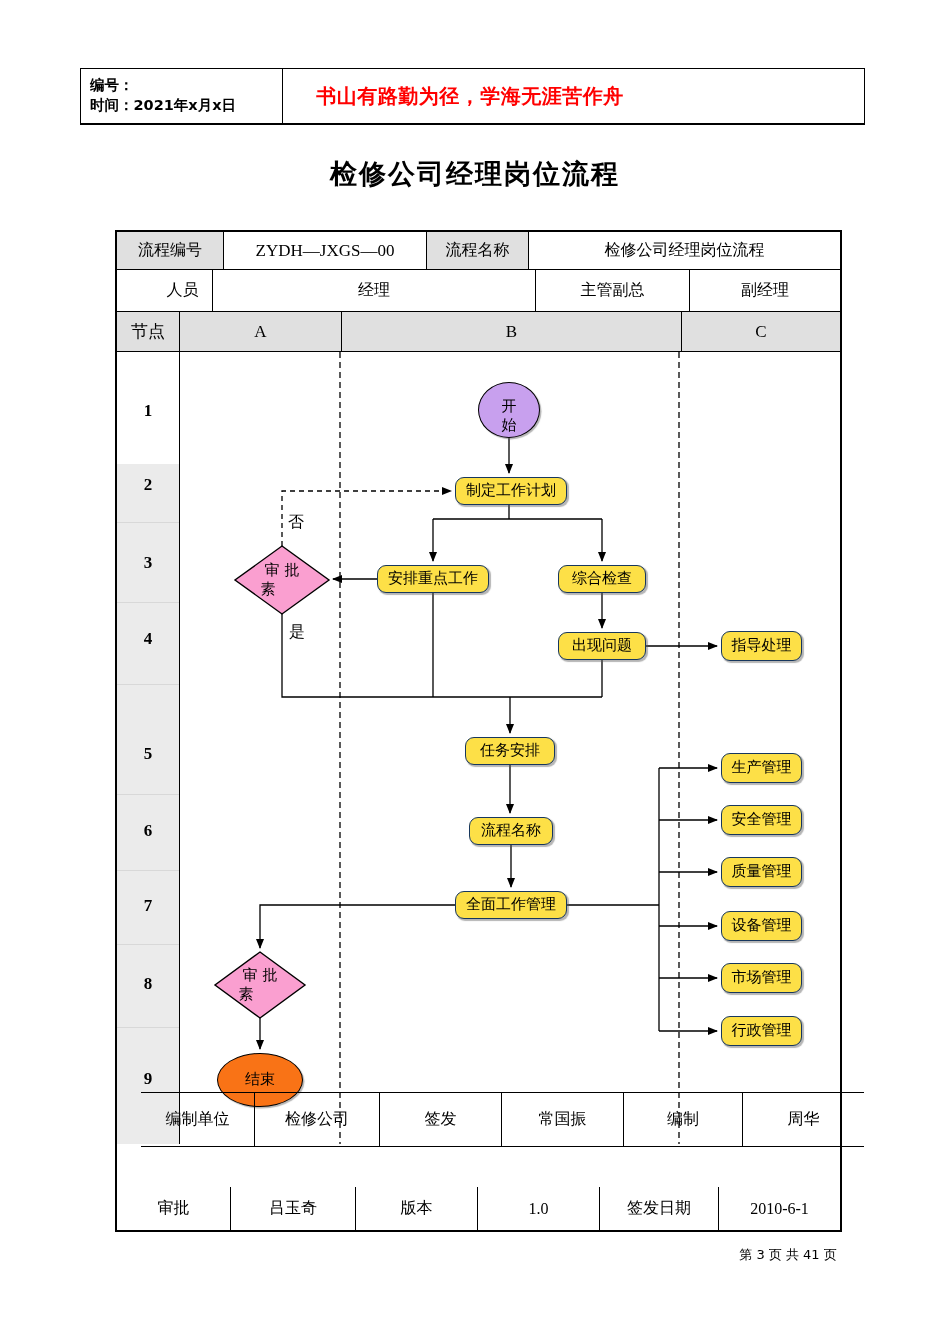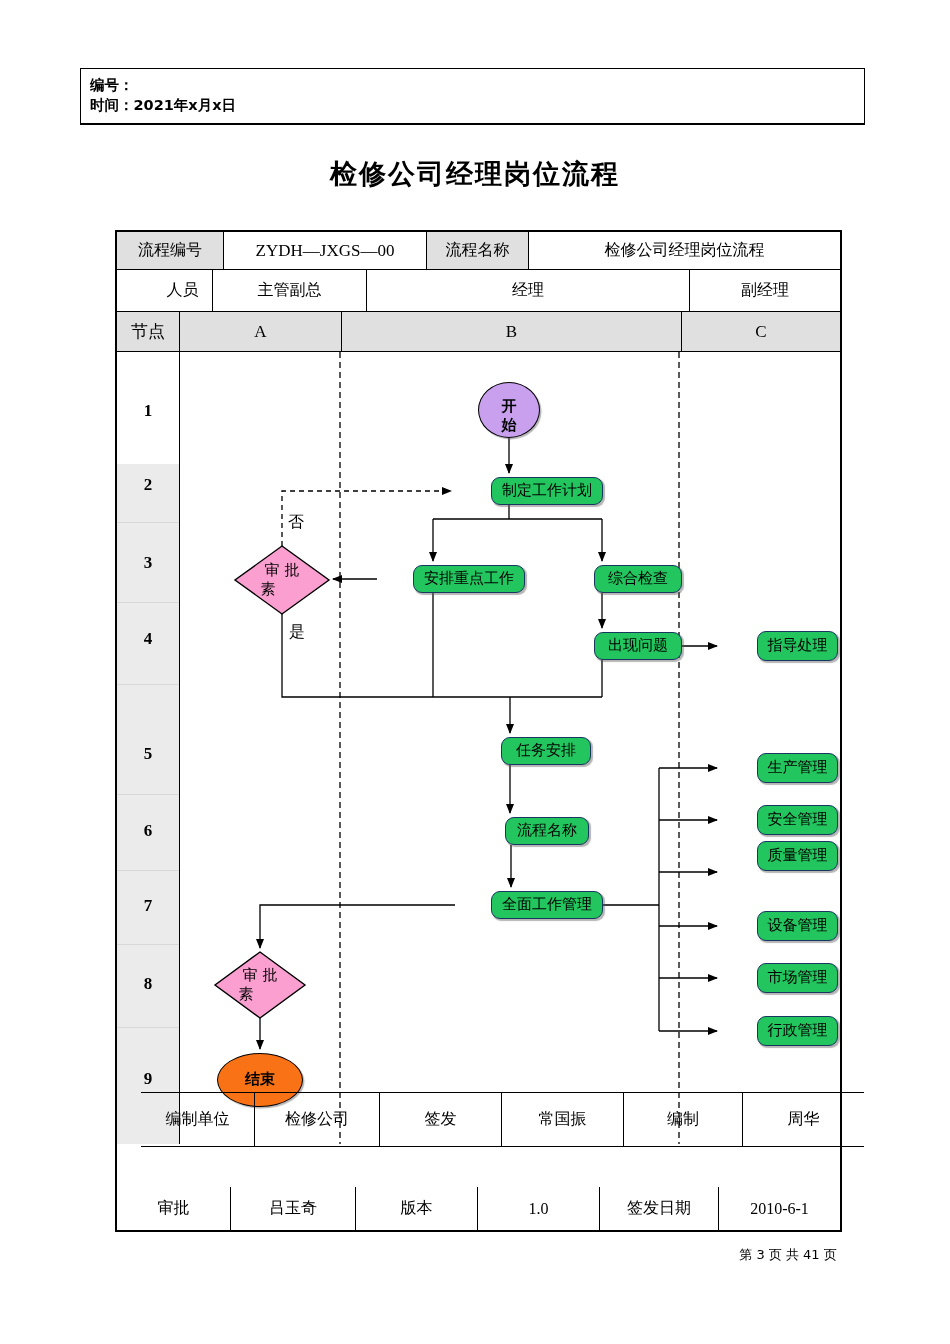--- a/index.html
+++ b/index.html
@@ -45,58 +45,61 @@
   
   .flow-area{position:absolute;left:0;top:120px;width:723px;height:792px;}
   .num-strip{position:absolute;left:0;top:0;width:63px;height:792px;border-right:1px solid #000;box-sizing:border-box;}
   .num-gray{position:absolute;left:0;top:112px;width:62px;height:680px;background:#EBEBEB;}
   .num-sep{position:absolute;left:0;width:62px;height:1px;background:#D8D8D8;}
   .rownum{position:absolute;left:0;width:62px;height:22px;text-align:center;font-weight:bold;font-size:17px;
     font-family:"Liberation Serif","DejaVu Serif",serif;}
   .flow-svg{position:absolute;left:0;top:0;pointer-events:none;}
   .fnode{position:absolute;box-sizing:border-box;display:flex;align-items:center;justify-content:center;
     font-size:15px;line-height:1.15;text-align:center;}
-  .fbox{background:#22c55e;border:1.5px solid #17375E;border-radius:9px;
-    box-shadow:1.5px 1.5px 1px rgba(90,90,90,0.45);margin-left:36px;}
-  .fellipse{border:1.4px solid #000;border-radius:50%;box-shadow:1.5px 1.5px 1px rgba(90,90,90,0.45);font-weight:bold;}
+  .fbox{background:#fde047;border:1.5px solid #17375E;border-radius:9px;
+    box-shadow:1.5px 1.5px 1px rgba(90,90,90,0.45);}
+  .fellipse{border:1.4px solid #000;border-radius:50%;box-shadow:1.5px 1.5px 1px rgba(90,90,90,0.45);}
   .start-node{background:#C8A0EE;flex-direction:column;}
   .start-node .wrapword{width:18px;word-break:break-all;line-height:19px;text-align:center;margin-top:12px;}
   .end-node{background:#f97316;}
   .dtext{position:absolute;display:flex;flex-direction:column;align-items:center;justify-content:center;
     font-size:15px;line-height:1.25;text-align:center;}
   .dtext .l2{margin-right:28px;}
   .edge-label{position:absolute;font-size:16px;}
   
   .page-footer{position:absolute;left:688px;top:1246px;width:200px;text-align:center;font-size:13px;}
 </style>
 </head>
 <body>
 
 <div class="doc-header">
   <div class="hcell hcell-left">
     <div>编号：</div>
     <div>时间：2021年x月x日</div>
   </div>
+  <div class="hcell hcell-mid">
+    <div class="motto">书山有路勤为径，学海无涯苦作舟</div>
+  </div>
 </div>
 
 <div class="doc-title">检修公司经理岗位流程</div>
 
 <div class="main-table">
 
   <div class="trow row1">
     <div class="tcell c1 gray">流程编号</div>
     <div class="tcell c2 serif">ZYDH—JXGS—00</div>
     <div class="tcell c3 gray">流程名称</div>
     <div class="tcell c4">检修公司经理岗位流程</div>
   </div>
 
   <div class="trow row2">
     <div class="tcell c1">人员</div>
+    <div class="tcell c3">经理</div>
     <div class="tcell c2">主管副总</div>
-    <div class="tcell c3">经理</div>
     <div class="tcell c4">副经理</div>
   </div>
 
   <div class="trow row3">
     <div class="tcell c1 gray">节点</div>
     <div class="tcell c2 gray serif">A</div>
     <div class="tcell c3 gray serif">B</div>
     <div class="tcell c4 gray serif">C</div>
   </div>
 
@@ -192,21 +195,21 @@
     <div class="edge-label" style="left:172px;top:270px;">是</div>
 
     <div class="fnode fbox" style="left:348px;top:385px;width:90px;height:28px;">任务安排</div>
 
     <div class="fnode fbox" style="left:352px;top:465px;width:84px;height:28px;">流程名称</div>
 
     <div class="fnode fbox" style="left:338px;top:539px;width:112px;height:28px;">全面工作管理</div>
 
     <div class="fnode fbox" style="left:604px;top:401px;width:81px;height:30px;">生产管理</div>
     <div class="fnode fbox" style="left:604px;top:453px;width:81px;height:30px;">安全管理</div>
-    <div class="fnode fbox" style="left:604px;top:489px;width:81px;height:30px;">质量管理</div>
+    <div class="fnode fbox" style="left:604px;top:505px;width:81px;height:30px;">质量管理</div>
     <div class="fnode fbox" style="left:604px;top:559px;width:81px;height:30px;">设备管理</div>
     <div class="fnode fbox" style="left:604px;top:611px;width:81px;height:30px;">市场管理</div>
     <div class="fnode fbox" style="left:604px;top:664px;width:81px;height:30px;">行政管理</div>
 
     <div class="dtext" style="left:103px;top:608px;width:80px;height:50px;">
       <span>审 批</span>
       <span class="l2">素</span>
     </div>
 
     <div class="fnode fellipse end-node" style="left:100px;top:701px;width:86px;height:54px;">结束</div>

